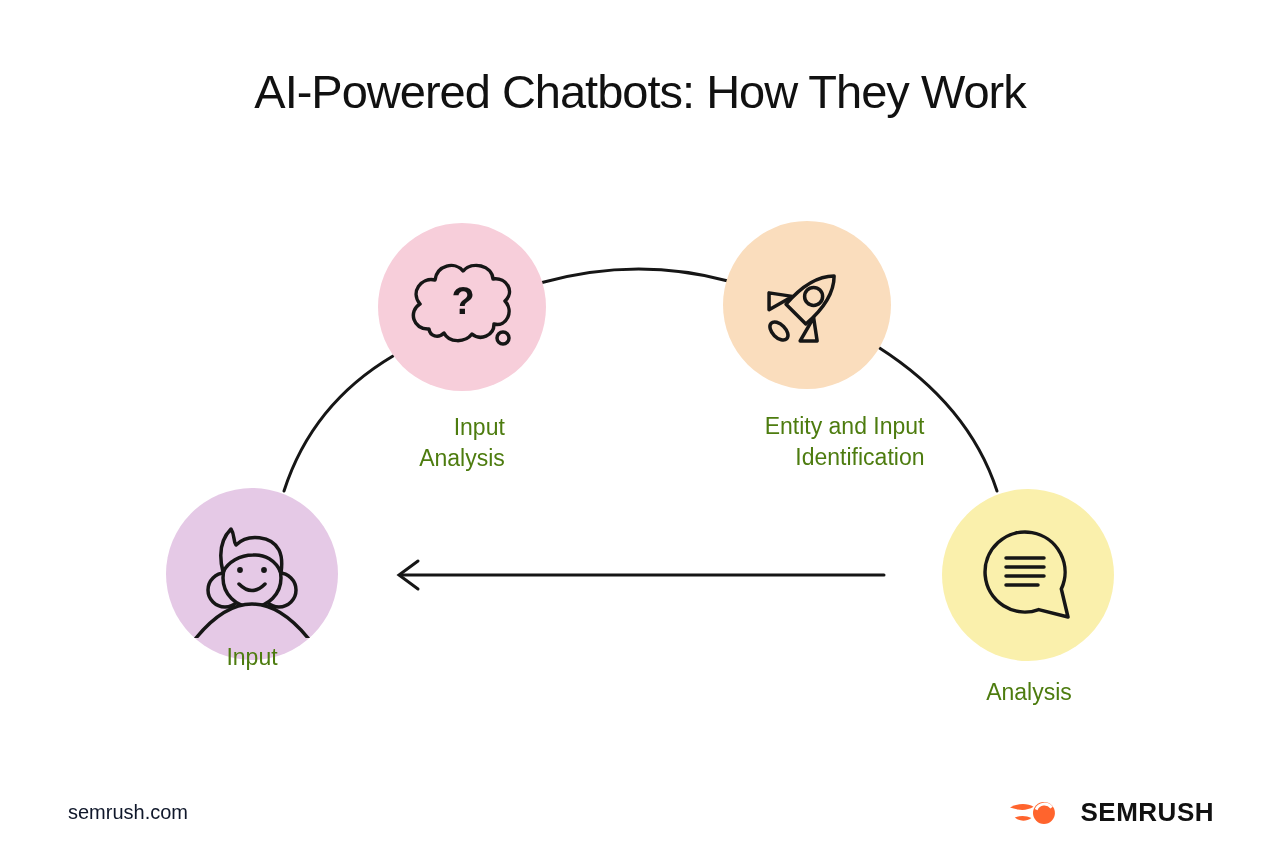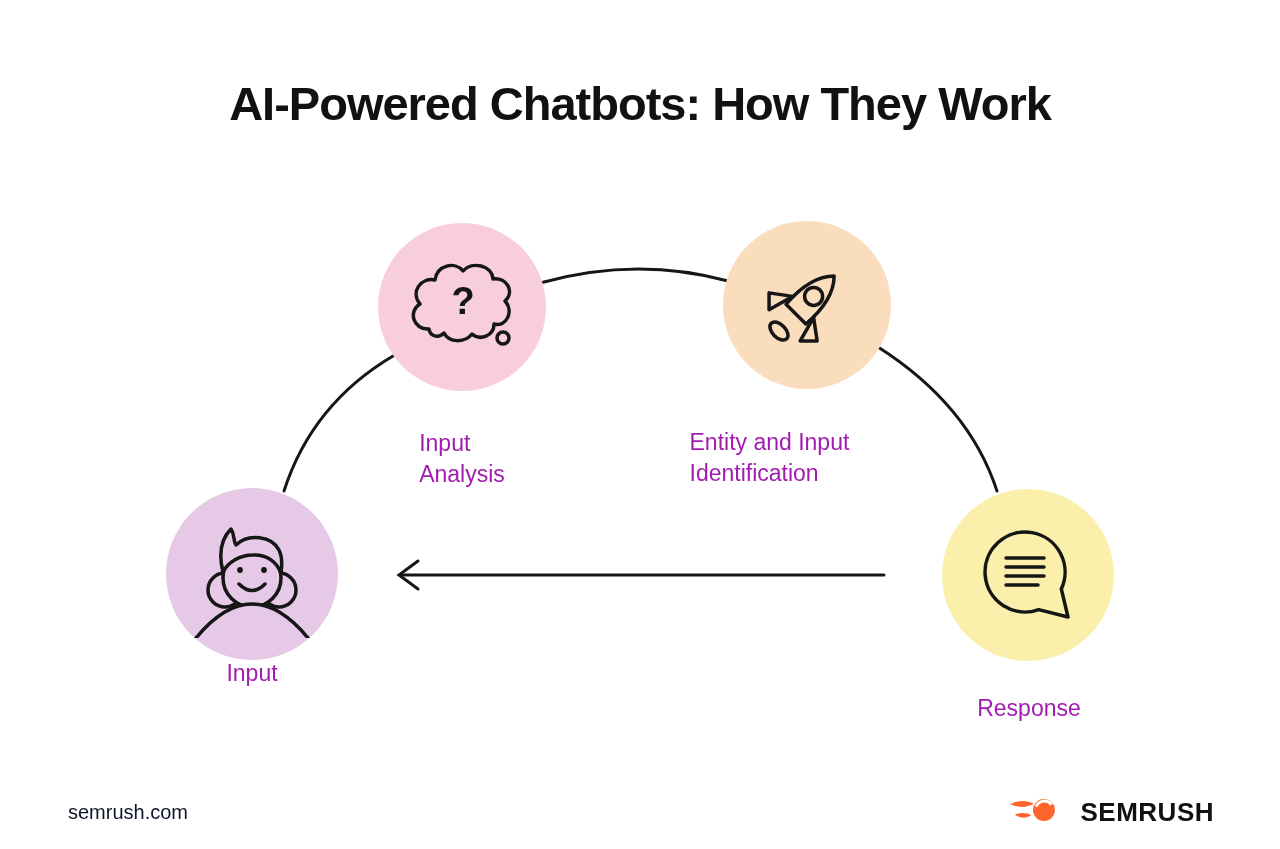--- a/index.html
+++ b/index.html
@@ -8,26 +8,26 @@
     position: relative;
     width: 1280px;
     height: 849px;
     background: #ffffff;
     overflow: hidden;
     font-family: "Liberation Sans", sans-serif;
     color: #161616;
   }
   .title {
     position: absolute;
-    top: 76px;
+    top: 64px;
     left: 0;
     width: 100%;
     text-align: center;
     font-size: 47px;
-    font-weight: 700;
+    font-weight: 400;
     letter-spacing: -1px;
     color: #111111;
   }
   .connectors {
     position: absolute;
     left: 0; top: 0;
     width: 1280px; height: 849px;
   }
   .connectors path {
     stroke: #161616;
@@ -47,40 +47,40 @@
   .circle svg { display: block; }
   .icon-stroke {
     stroke: #161616;
     stroke-width: 3.5;
     fill: none;
     stroke-linecap: round;
     stroke-linejoin: round;
   }
   .node-label {
     position: absolute;
-    text-align: left;
+    text-align: right;
     font-size: 23px;
     line-height: 31px;
-    color: #a21caf;
+    color: #4d7c0f;
     transform: translateX(-50%);
     white-space: pre-line;
-    margin-top: 16px;
   }
   .footer-url {
     position: absolute;
     left: 68px;
     top: 801px;
     font-size: 20px;
     color: #0f172a;
   }
   .logo {
     position: absolute;
     right: 66px;
     top: 797px;
     display: flex;
+    align-items: center;
     gap: 23px;
   }
   .logo-text {
     font-size: 26px;
     font-weight: 700;
     letter-spacing: 0.5px;
     color: #111111;
   }
 </style>
 </head>
@@ -162,21 +162,21 @@
       <svg width="118" height="118" viewBox="-59 -59 118 118">
         <g transform="translate(-3 -3)">
           <path class="icon-stroke" d="M 13.7 37.6 A 40 40 0 1 1 36.3 16.9 L 43 45 Z"></path>
           <path class="icon-stroke" d="M -19 -14 L 19 -14"></path>
           <path class="icon-stroke" d="M -19 -5 L 19 -5"></path>
           <path class="icon-stroke" d="M -19 4 L 19 4"></path>
           <path class="icon-stroke" d="M -19 13 L 13 13"></path>
         </g>
       </svg>
     </div>
-    <div class="node-label" style="left:1029px; top:677px;">Response</div>
+    <div class="node-label" style="left:1029px; top:677px;">Analysis</div>
   </div>
 
   <div class="footer-url">semrush.com</div>
 
   <div class="logo">
     <svg width="48" height="26" viewBox="0 0 46 23">
       <path d="M 1 6.2 C 9 1.8 18 2.2 23.5 5.6 C 19 8.4 13.5 9.2 8.5 8.2 C 5.8 7.6 3.2 7 1 6.2 Z" style="fill: rgb(255, 100, 45);"></path>
       <path d="M 5.5 15.8 C 11 13.6 17 14 21.5 16.4 C 17.5 19.2 12.5 19.6 8.5 17.8 C 7.4 17.2 6.4 16.5 5.5 15.8 Z" style="fill: rgb(255, 100, 45);"></path>
       <circle cx="33.5" cy="11.5" r="10.5" style="fill: rgb(255, 100, 45);"></circle>
       <path d="M 26 8.2 A 8.6 8.6 0 0 1 40.8 6.4" stroke="#ffffff" stroke-width="2.8" fill="none"></path>

